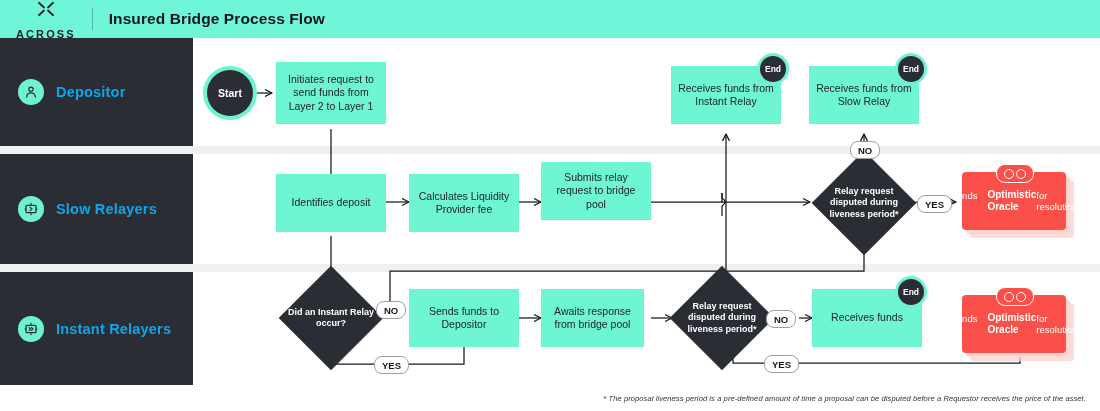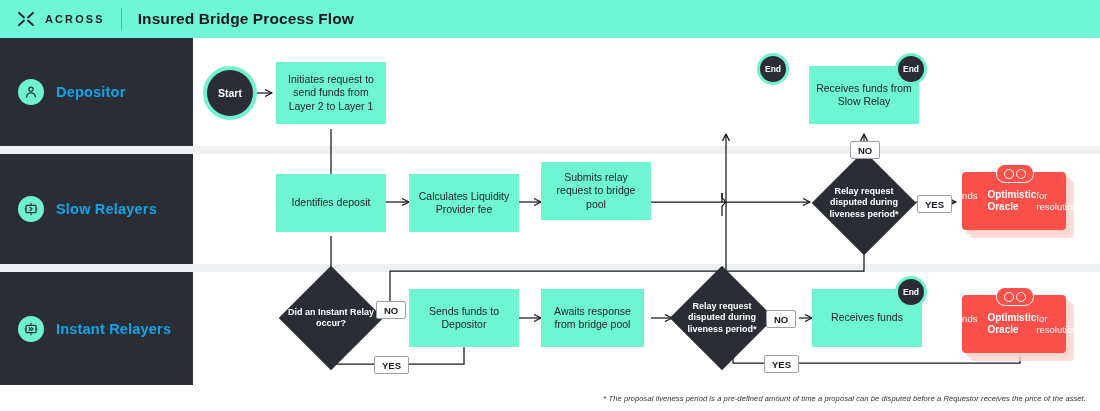--- a/index.html
+++ b/index.html
@@ -6,21 +6,21 @@
   body{
     width:1100px;height:411px;overflow:hidden;
     background:#6ff6d8;
     font-family:"Liberation Sans","DejaVu Sans",sans-serif;
     -webkit-font-smoothing:antialiased;
   }
   .page{position:relative;width:1100px;height:411px;}
 
   
   .header{position:absolute;left:0;top:0;width:1100px;height:38px;background:#6ff6d8;display:flex;align-items:center;}
-  .logo-wrap{display:flex;align-items:center;padding-left:16px;gap:9px;}
+  .logo-wrap{display:flex;align-items:center;padding-left:16px;gap:9px;flex-direction:column;}
   .logo-mark{width:20px;height:20px;display:block;}
   .logo-text{font-size:11px;font-weight:700;letter-spacing:2.1px;color:#1d1f26;}
   .hdr-div{width:1px;height:22px;background:#2b3a40;opacity:.35;margin:0 16px;}
   .hdr-title{font-size:15.5px;font-weight:700;color:#14161c;letter-spacing:.1px;}
 
   
   .canvas{position:absolute;left:0;top:38px;width:1100px;height:347px;background:#ffffff;}
   .band{position:absolute;left:0;width:1100px;background:#eef0f2;}
   .band.b1{top:108px;height:8px;}
   .band.b2{top:226px;height:8px;}
@@ -42,21 +42,21 @@
   .proc{background:#6ef5d1;color:#22252c;font-size:10.5px;line-height:13.5px;padding:4px 6px;}
   .start{width:46px;height:46px;border-radius:50%;background:#2b2d35;color:#ffffff;font-size:10.5px;font-weight:700;
          box-shadow:0 0 0 4px #6ff3cf;}
   .diamond{color:#ffffff;font-size:9px;line-height:11.5px;font-weight:600;}
   .diamond .dtext{position:relative;z-index:2;width:96px;text-align:center;}
   .diamond .dshape{position:absolute;left:50%;top:50%;width:74px;height:74px;background:#2b2d35;transform:translate(-50%,-50%) rotate(45deg);z-index:1;}
 
   .endbadge{position:absolute;width:26px;height:26px;border-radius:50%;background:#2b2d35;color:#fff;font-size:8.5px;
             font-weight:700;display:flex;align-items:center;justify-content:center;box-shadow:0 0 0 3px #6ff3cf;z-index:5;}
 
-  .label-chip{position:absolute;background:#ffffff;border:1px solid #9aa0a6;border-radius:2px;color:#16181d;
+  .label-chip{position:absolute;background:#ffffff;border:1px solid #9aa0a6;border-radius:8px;color:#16181d;
               font-size:9.5px;font-weight:700;display:flex;align-items:center;justify-content:center;z-index:6;}
 
   
   .oracle{position:absolute;width:112px;height:66px;}
   .oracle .shadow{position:absolute;border-radius:4px;background:#fbd2ce;}
   .oracle .s1{left:8px;top:8px;width:104px;height:58px;opacity:.75;}
   .oracle .s2{left:4px;top:4px;width:104px;height:58px;opacity:.85;}
   .oracle .face{position:absolute;left:0;top:0;width:104px;height:58px;border-radius:4px;background:#fa5049;
                 display:flex;flex-direction:row;align-items:center;justify-content:center;color:#ffffff;}
   .oracle .l1{font-size:9.5px;line-height:11.5px;}
@@ -176,20 +176,21 @@
 
         <path d="M726,252 L726,233"></path>
         <path d="M726,233 L726,96" marker-end="url(#ah)"></path>
       </g>
     </svg>
 
     <div class="node start" style="left:207px;top:32px;">Start</div>
 
     <div class="node proc" style="left:276px;top:24px;width:110px;height:62px;">Initiates request to send funds from Layer 2 to Layer 1</div>
 
+    <div class="node proc" style="left:671px;top:28px;width:110px;height:58px;">Receives funds from Instant Relay</div>
     <div class="endbadge" style="left:760px;top:18px;">End</div>
 
     <div class="node proc" style="left:809px;top:28px;width:110px;height:58px;">Receives funds from Slow Relay</div>
     <div class="endbadge" style="left:898px;top:18px;">End</div>
 
     <div class="node proc" style="left:276px;top:136px;width:110px;height:58px;">Identifies deposit</div>
 
     <div class="node proc" style="left:409px;top:136px;width:110px;height:58px;">Calculates Liquidity Provider fee</div>
 
     <div class="node proc" style="left:541px;top:124px;width:110px;height:58px;">Submits relay request to bridge pool</div>

